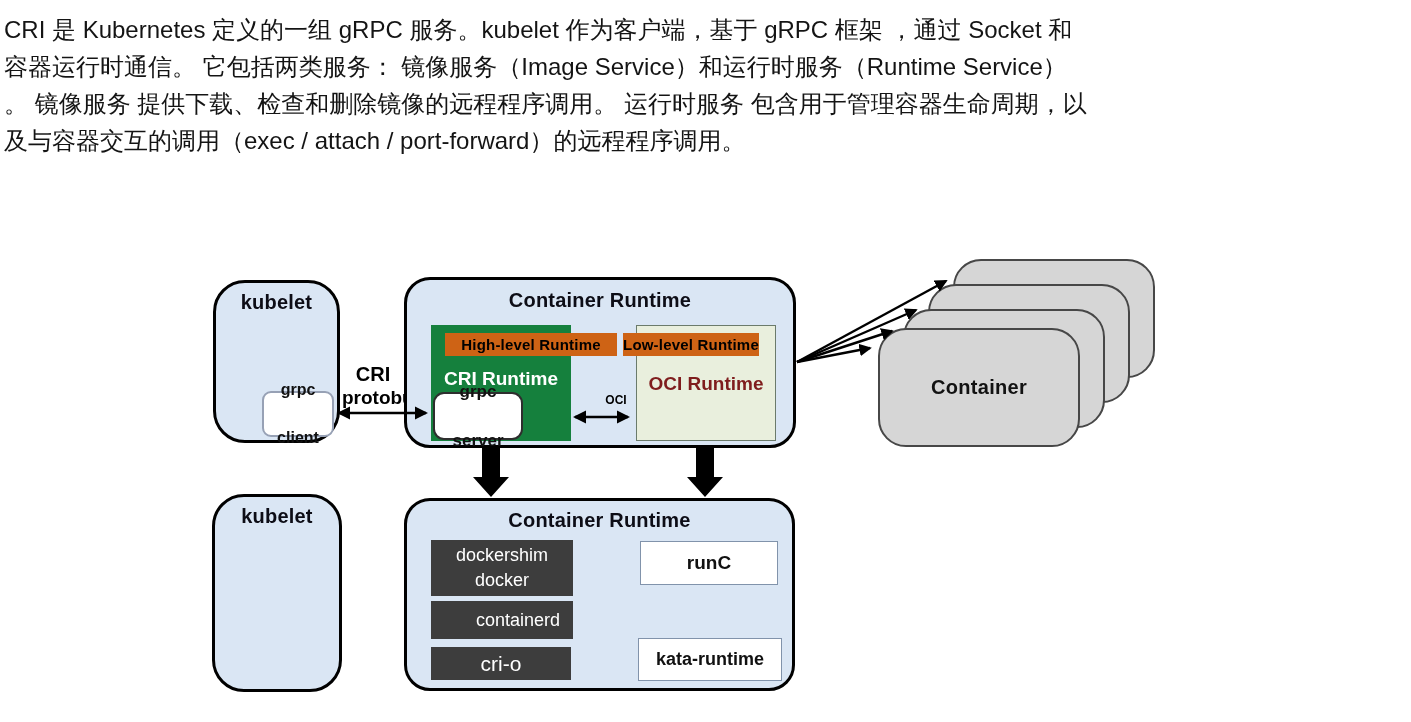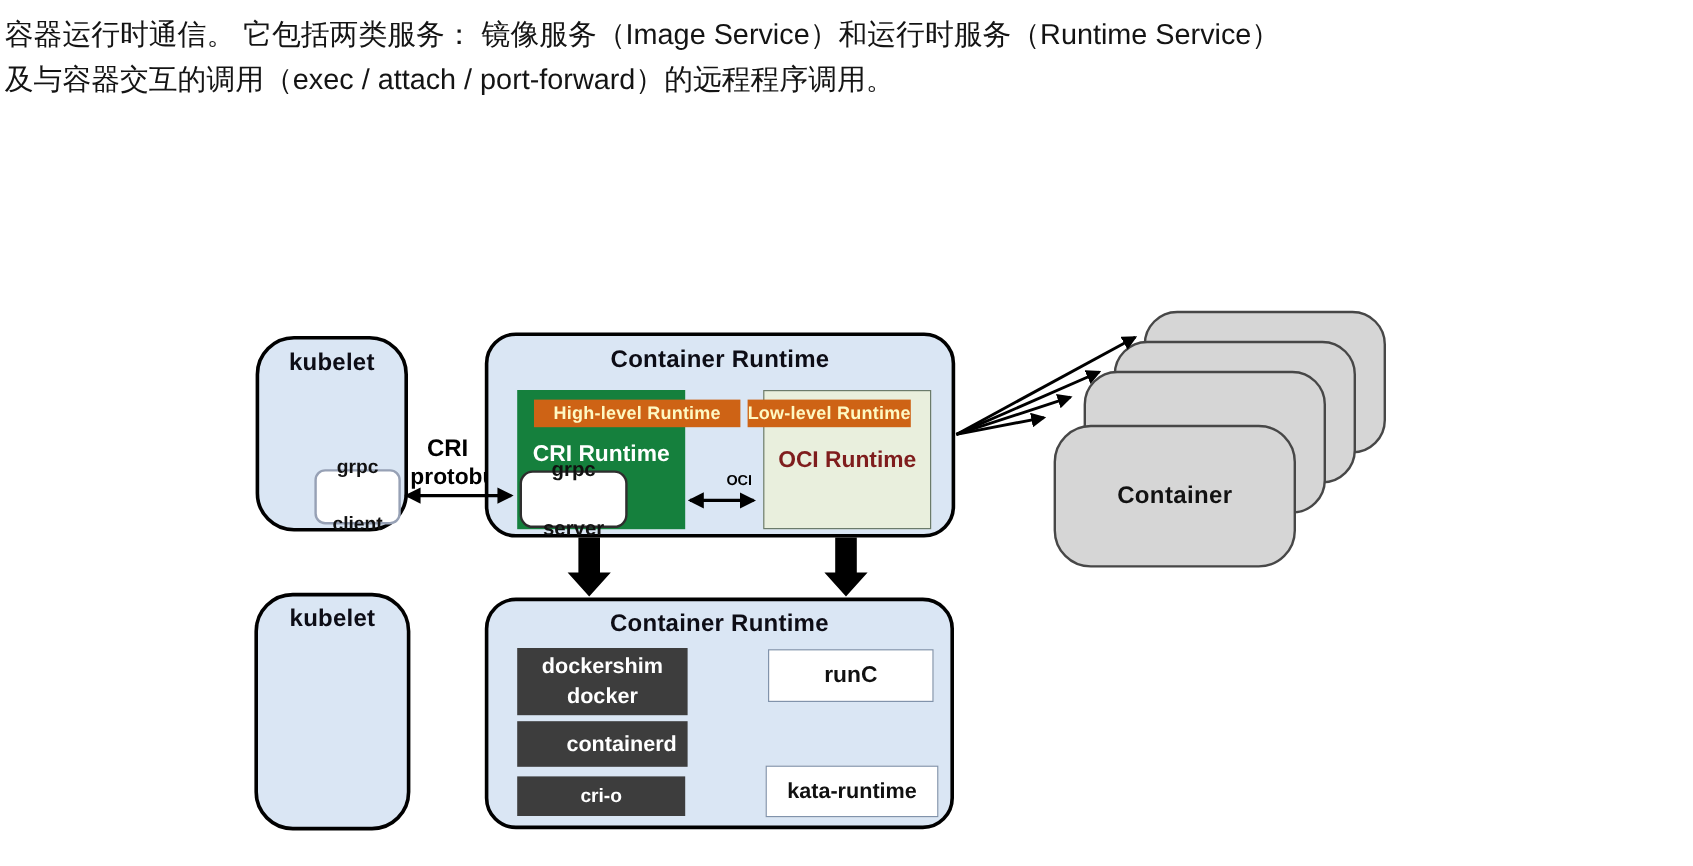--- a/index.html
+++ b/index.html
@@ -19,55 +19,57 @@
   .bluebox{
     background:#dae6f4;border:3px solid #000;border-radius:32px;
   }
   .node-title{
     position:absolute;top:8px;left:0;width:100%;text-align:center;
     font-weight:bold;font-size:20px;color:#0d0d16;letter-spacing:.2px;
   }
   .darkbox{background:#15803d;color:#fff;}
   .greenbox{background:#e9efdd;border:1px solid #6b7b6b;}
   .banner{
-    background:#ce6315;color:#fef9c3;font-weight:bold;font-size:15px;
+    background:#ce6315;color:#000000;font-weight:bold;font-size:15px;
     text-align:center;line-height:23px;height:23px;letter-spacing:.2px;
   }
   .whitechip{
     background:#fff;display:flex;flex-direction:column;align-items:center;justify-content:center;
     font-weight:bold;color:#111;text-align:center;gap:28px;
   }
   .grpc-client{border:2px solid #97a1b5;border-radius:9px;font-size:16px;line-height:20px;}
   .grpc-server{border:2.5px solid #2e2e2e;border-radius:11px;font-size:17px;line-height:21px;}
   .runtime-chip{border:1px solid #8193ab;font-size:19px;}
   .dark-item{
-    background:#3d3d3d;color:#fff;font-weight:bold;text-align:center;
+    background:#3d3d3d;color:#fff;font-weight:normal;text-align:center;
     display:flex;flex-direction:column;align-items:center;justify-content:center;
   }
   .container-box{
     position:absolute;width:202px;height:119px;border-radius:28px;
     background:#d6d6d6;border:2px solid #474747;box-sizing:border-box;
     display:flex;align-items:center;justify-content:center;
     font-weight:bold;font-size:20px;color:#121212;letter-spacing:.3px;
   }
   .free-label{position:absolute;font-weight:bold;color:#000;transform:translateX(-50%);white-space:nowrap;}
   svg.overlay{position:absolute;left:0;top:0;pointer-events:none;}
 </style>
 </head>
 <body>
 
 <div class="intro">
+  <div class="line">CRI 是 Kubernetes 定义的一组 gRPC 服务。kubelet 作为客户端，基于 gRPC 框架 ，通过 Socket 和</div>
   <div class="line">容器运行时通信。 它包括两类服务： 镜像服务（Image Service）和运行时服务（Runtime Service）</div>
+  <div class="line">。 镜像服务 提供下载、检查和删除镜像的远程程序调用。 运行时服务 包含用于管理容器生命周期，以</div>
   <div class="line">及与容器交互的调用（exec / attach / port-forward）的远程程序调用。</div>
 </div>
 
 <div class="container-box" style="left:953px;top:259px;"></div>
 <div class="container-box" style="left:928px;top:284px;"></div>
 <div class="container-box" style="left:903px;top:309px;"></div>
-<div class="container-box" style="left:878px;top:354px;border-radius:31px;">
+<div class="container-box" style="left:878px;top:328px;">
   <span>Container</span>
 </div>
 
 <div class="abs bluebox" style="left:213px;top:280px;width:127px;height:163px;">
   <div class="node-title">kubelet</div>
 </div>
 <div class="abs whitechip grpc-client" style="left:262px;top:391px;width:72px;height:46px;">
   <span>grpc</span>
   <span>client</span>
 </div>
@@ -104,21 +106,21 @@
 <div class="abs bluebox" style="left:404px;top:498px;width:391px;height:193px;border-radius:26px;">
   <div class="node-title">Container Runtime</div>
 
   <div class="abs dark-item" style="left:24px;top:39px;width:142px;height:56px;font-size:18px;line-height:25px;">
     <span>dockershim</span>
     <span>docker</span>
   </div>
   <div class="abs dark-item" style="left:24px;top:100px;width:142px;height:38px;font-size:18px;padding-left:32px;">
     <span>containerd</span>
   </div>
-  <div class="abs dark-item" style="left:24px;top:146px;width:140px;height:33px;font-size:16px;">
+  <div class="abs dark-item" style="left:24px;top:146px;width:140px;height:33px;font-size:21px;">
     <span>cri-o</span>
   </div>
 
   <div class="abs whitechip runtime-chip" style="left:233px;top:40px;width:138px;height:44px;">
     <span>runC</span>
   </div>
   <div class="abs whitechip runtime-chip" style="left:231px;top:137px;width:144px;height:43px;font-size:18px;">
     <span>kata-runtime</span>
   </div>
 </div>

